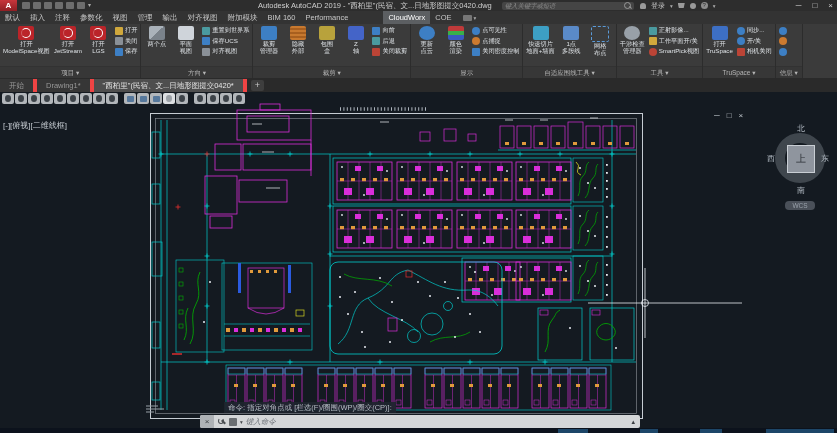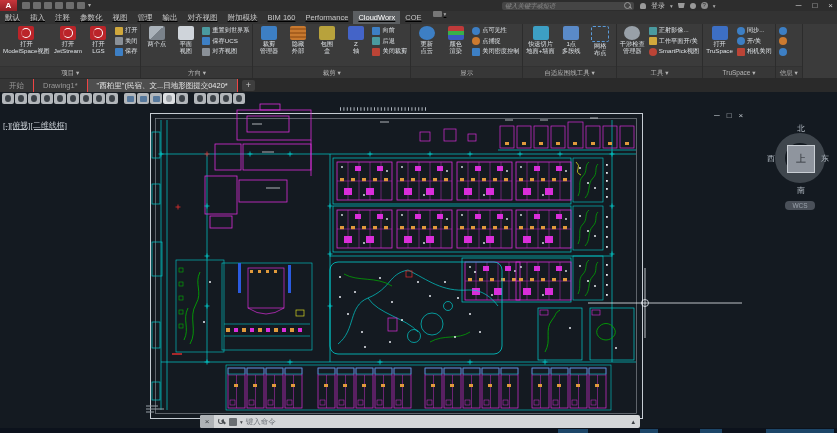--- a/index.html
+++ b/index.html
@@ -19,23 +19,23 @@
   .lens{width:5px;height:5px;border:1px solid #999;border-radius:50%;position:relative;}
   .lens::after{content:"";position:absolute;left:4px;top:4px;width:3px;height:1px;background:#999;transform:rotate(45deg);}
   .tb-account{position:absolute;left:640px;top:0;height:11px;display:flex;align-items:center;gap:5px;color:#c5c5c5;font-size:7px;}
   .person{width:6px;height:6px;background:#9a9a9a;border-radius:50% 50% 20% 20%;}
   .cart{width:7px;height:5px;background:#9a9a9a;clip-path:polygon(0 0,100% 0,85% 100%,15% 100%);}
   .alert{width:6px;height:6px;background:#9a9a9a;border-radius:50%;}
   .helpc{width:7px;height:7px;border-radius:50%;background:#8d8d8d;color:#2d2d2d;font-size:6px;text-align:center;line-height:7px;}
   .caret{font-size:5.5px;color:#aaa;}
   .winbtns{position:absolute;right:4px;top:0;height:11px;display:flex;gap:11px;color:#cfcfcf;font-size:8px;line-height:11px;}
   
-  .rtabs{position:absolute;top:11px;left:0;width:837px;height:13px;background:#333333;display:flex;align-items:flex-start;z-index:29;text-decoration:underline;}
+  .rtabs{position:absolute;top:11px;left:0;width:837px;height:13px;background:#333333;display:flex;align-items:center;z-index:29;}
   .rtab{padding:0 5px;font-size:7.5px;color:#c8c8c8;line-height:13px;white-space:nowrap;}
-  .rtab.active{background:#5c5f62;color:#ffffff;}
+  .rtab.active{background:#5c5f62;color:#ffffff;margin-left:30px;}
   .ropts{display:flex;align-items:center;gap:2px;margin-left:6px;}
   .ropts .box{width:9px;height:6px;background:#777;border-radius:1px;}
   
   .ribbon{position:absolute;top:24px;left:0;width:837px;height:54px;background:#3b3b3b;display:flex;overflow:hidden;z-index:28;}
   .rpanel{display:flex;flex-direction:column;border-right:1px solid #2c2c2c;}
   .rp-body{flex:1;display:flex;align-items:flex-start;padding:0 1px;}
   .rp-label{height:11px;line-height:11px;text-align:center;font-size:6.5px;color:#b5b5b5;background:#373737;
             border-top:1px solid #323232;white-space:nowrap;padding:0 4px;}
   .bigbtn{display:flex;flex-direction:column;align-items:center;padding:1px 2px 0;min-width:25px;}
   .bicon{width:16px;height:14px;border-radius:2px;margin:1px 0;}
@@ -58,34 +58,34 @@
   .ic-slice{background:#3d9fc4;}
   .ic-poly{background:#5a8ac8;}
   .ic-grid{background:transparent;border:1px dashed #5a9ad8;}
   .ic-gear{background:#98a0a8;border-radius:50%;}
   .ic-tru{background:#3d6fc4;}
   .sc-yellow{background:#d0a83c;} .sc-gray{background:#8a9097;} .sc-blue{background:#3d7fc4;}
   .sc-teal{background:#4a9a9f;} .sc-orange{background:#cc7a2f;} .sc-red{background:#bb4436;} .sc-round{border-radius:50%;}
   
   .ftabs{position:absolute;top:78px;left:0;width:837px;height:14px;background:#2a2a2a;display:flex;align-items:flex-end;z-index:27;}
   .ftab{height:13px;line-height:13px;padding:0 9px;font-size:7.5px;color:#989898;background:#363636;
-        border-right:1px solid #ef4444;white-space:nowrap;}
+        border-right:4px solid #ef4444;white-space:nowrap;}
   .ftab.active{background:#4e4e4e;color:#e6e6e6;}
   .ftab-add{width:13px;height:11px;margin:0 0 1px 4px;background:#3e3e3e;border-radius:2px;color:#c8c8c8;
             font-size:9px;line-height:11px;text-align:center;}
   
   .vp{position:absolute;top:92px;left:0;width:837px;height:341px;background:#141a21;overflow:hidden;}
   .plan{position:absolute;left:0;top:0;}
   .cwtb{position:absolute;left:2px;top:1px;display:flex;gap:1px;}
   .tbtn{width:12px;height:11px;background:#b2b6ba;border-radius:2px;display:flex;align-items:center;justify-content:center;}
   .tbtn::after{content:"";width:6px;height:7px;background:#3c4248;border-radius:50% 50% 50% 50%/45% 45% 55% 55%;}
   .tbtn.g2{margin-left:5px;}
   .tbtn.alt::after{background:#56789c;width:7px;height:6px;border-radius:1px;}
   .tbtn.pale{background:#dcdfe2;} .tbtn.pale::after{background:#9aa0a6;}
-  .vplabel{position:absolute;left:3px;top:28px;font-size:8px;color:#c6ccd2;text-decoration:underline;}
+  .vplabel{position:absolute;left:3px;top:28px;font-size:8px;color:#c6ccd2;}
   .vpctrl{position:absolute;left:714px;top:19px;display:flex;gap:7px;color:#c2c8ce;font-size:8px;}
   
   .vc{position:absolute;left:770px;top:31px;width:62px;height:90px;font-size:8px;color:#aeb6bf;}
   .vc-ring{position:absolute;left:5px;top:10px;width:30px;height:30px;border-radius:50%;border:10px solid rgba(105,113,122,.5);}
   .vc-n{position:absolute;left:0;width:62px;top:0;text-align:center;}
   .vc-s{position:absolute;left:0;width:62px;top:62px;text-align:center;}
   .vc-w{position:absolute;left:-3px;top:30px;}
   .vc-e{position:absolute;right:3px;top:30px;}
   .vc-face{position:absolute;left:17px;top:22px;width:26px;height:26px;background:#8f959e;border:1px solid #c9ced4;
            color:#2a2e34;font-size:10px;display:flex;align-items:center;justify-content:center;}
@@ -95,40 +95,41 @@
   .prompt{position:absolute;left:224px;top:310px;height:11px;line-height:11px;background:rgba(30,36,46,.92);
           color:#b6bcc4;font-size:7.5px;padding:0 4px;white-space:nowrap;}
   .cmdbar{position:absolute;left:200px;top:323px;width:440px;height:13px;background:#d4d6d8;border-radius:2px;
           display:flex;align-items:center;gap:3px;z-index:5;}
   .cmd-close{width:14px;height:13px;background:#aeb2b6;color:#3a3e42;font-size:8px;text-align:center;line-height:13px;border-radius:2px 0 0 2px;}
   .cmd-wrench{width:9px;height:9px;position:relative;}
   .cmd-wrench::before{content:"";position:absolute;left:1px;top:1px;width:4px;height:4px;border:1.5px solid #4a4e52;border-radius:50%;border-top-color:transparent;}
   .cmd-wrench::after{content:"";position:absolute;left:4px;top:4px;width:5px;height:2px;background:#4a4e52;transform:rotate(45deg);}
   .cmd-cust{width:8px;height:8px;background:#6a6e72;border-radius:1px;}
   .cmd-caret{font-size:5.5px;color:#44484c;}
-  .cmd-ph{font-size:7.5px;color:#6f747a;flex:1;}
+  .cmd-ph{font-size:7.5px;font-style:italic;color:#6f747a;flex:1;}
   .cmd-up{font-size:7px;color:#3a3e42;margin-right:5px;}
   
   .bstrip{position:absolute;left:0;top:336px;width:837px;height:5px;background:#0c121c;}
   .bseg{position:absolute;top:0.5px;height:4px;background:#1d4668;}
 </style>
 </head>
 <body>
 
 <div class="titlebar">
   <div class="acad-logo">A</div>
   <div class="qat">
     <span class="qicon"></span>
     <span class="qicon"></span>
     <span class="qicon"></span>
     <span class="qicon"></span>
     <span class="qicon"></span>
     <span class="qicon"></span>
     <span class="qcaret">▾</span>
   </div>
+  <div class="tb-title">Autodesk AutoCAD 2019 - "西柏里"(民宿、文...日地形图提交0420.dwg</div>
   <div class="tb-search">
     <span class="ph">键入关键字或短语</span>
     <span class="lens"></span>
   </div>
   <div class="tb-account">
     <span class="person"></span>
     <span>登录</span>
     <span class="caret">▾</span>
     <span class="cart"></span>
     <span class="alert"></span>
@@ -715,20 +716,21 @@
   <div class="vc">
     <span class="vc-n">北</span>
     <span class="vc-ring"></span>
     <span class="vc-w">西</span>
     <span class="vc-face">上</span>
     <span class="vc-e">东</span>
     <span class="vc-s">南</span>
     <span class="vc-wcs">WCS</span>
   </div>
 
+  <div class="prompt">命令: 指定对角点或 [栏选(F)/圈围(WP)/圈交(CP)]:</div>
 
   <div class="cmdbar">
     <span class="cmd-close">×</span>
     <span class="cmd-wrench"></span>
     <span class="cmd-cust"></span>
     <span class="cmd-caret">▾</span>
     <span class="cmd-ph">键入命令</span>
     <span class="cmd-up">▴</span>
   </div>
 

